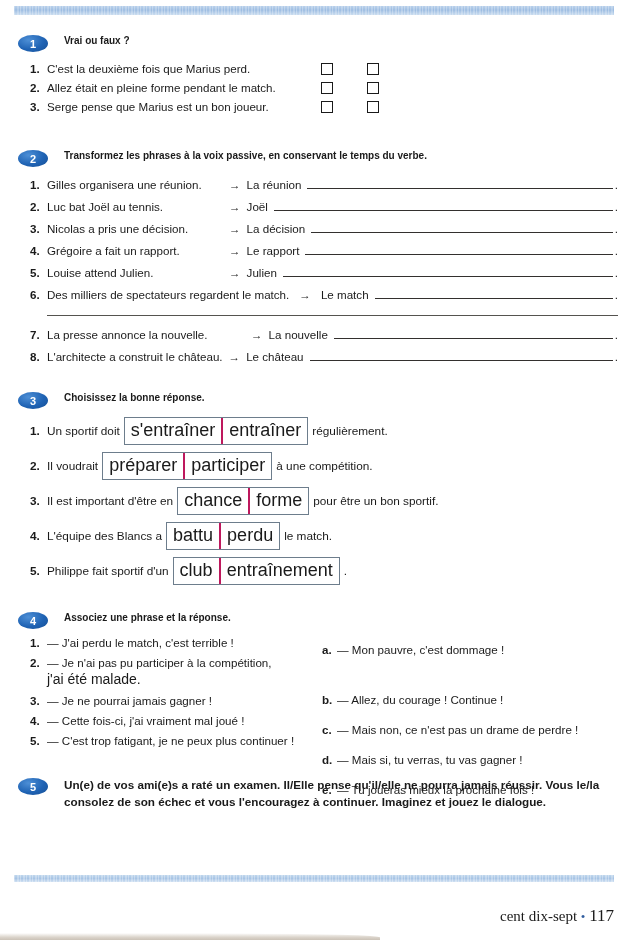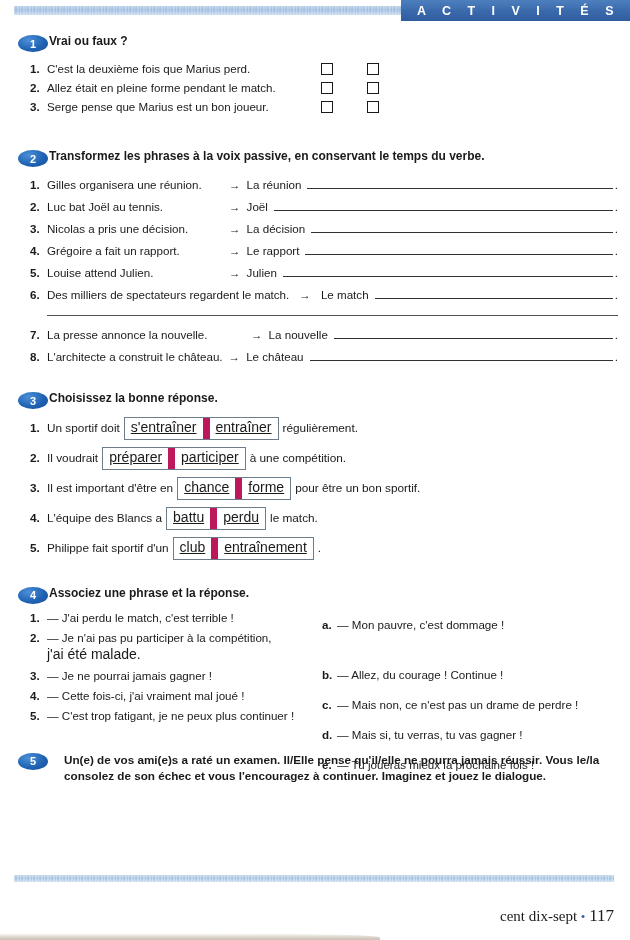--- a/index.html
+++ b/index.html
@@ -70,22 +70,22 @@
     font-weight: bold;
     font-size: 11px;
     display: flex;
     align-items: center;
     justify-content: center;
     margin-left: 18px;
     margin-top: 1px;
   }
   .ex-title {
     font-weight: bold;
-    font-size: 12px;
-    margin-left: 1px;
+    font-size: 10px;
+    margin-left: 16px;
     line-height: 1.32;
   }
 
   
   .vf-head {
     display: flex;
     font-weight: bold;
     font-size: 11.6px;
     margin-left: 312px;
     gap: 16px;
@@ -146,25 +146,24 @@
     margin-top: 7px;
   }
   .q3-num { font-weight: bold; width: 17px; flex: 0 0 17px; }
   .q3-choices {
     display: inline-flex;
     margin: 0 4px;
     border: 1px solid #6d7d8c;
   }
   .q3-choices .opt {
     padding: 1px 6px 2px 6px;
-    font-size: 14px;
+    font-size: 18px;
     line-height: 1.28;
-    text-decoration: underline;
-  }
-  .q3-choices .opt + .opt { border-left: 7px solid #be185d; }
+  }
+  .q3-choices .opt + .opt { border-left: 2px solid #be185d; }
 
   
   .q4-wrap { position: relative; margin-top: 4px; }
   .q4-col-left { width: 330px; }
   .q4-row {
     display: flex;
     font-size: 11.6px;
     margin-left: 30px;
     margin-top: 7px;
   }
@@ -223,21 +222,20 @@
     background: linear-gradient(180deg, rgba(255,255,255,0) 0%, #cfc6ba 60%, #b9ad9e 100%);
     border-radius: 0 60% 0 0;
     opacity: .75;
   }
 </style>
 </head>
 <body>
 
 <div class="top-zone">
   <div class="top-band"></div>
-  <div class="banner">A C T I V I T É S</div>
 </div>
 
 <div class="ex" style="margin-top:8px;">
   <div class="ex-head">
     <div class="badge">1</div>
     <div class="ex-title">Vrai ou faux ?</div>
   </div>
 
 
   <div class="vf-row" style="margin-top:10px;">

